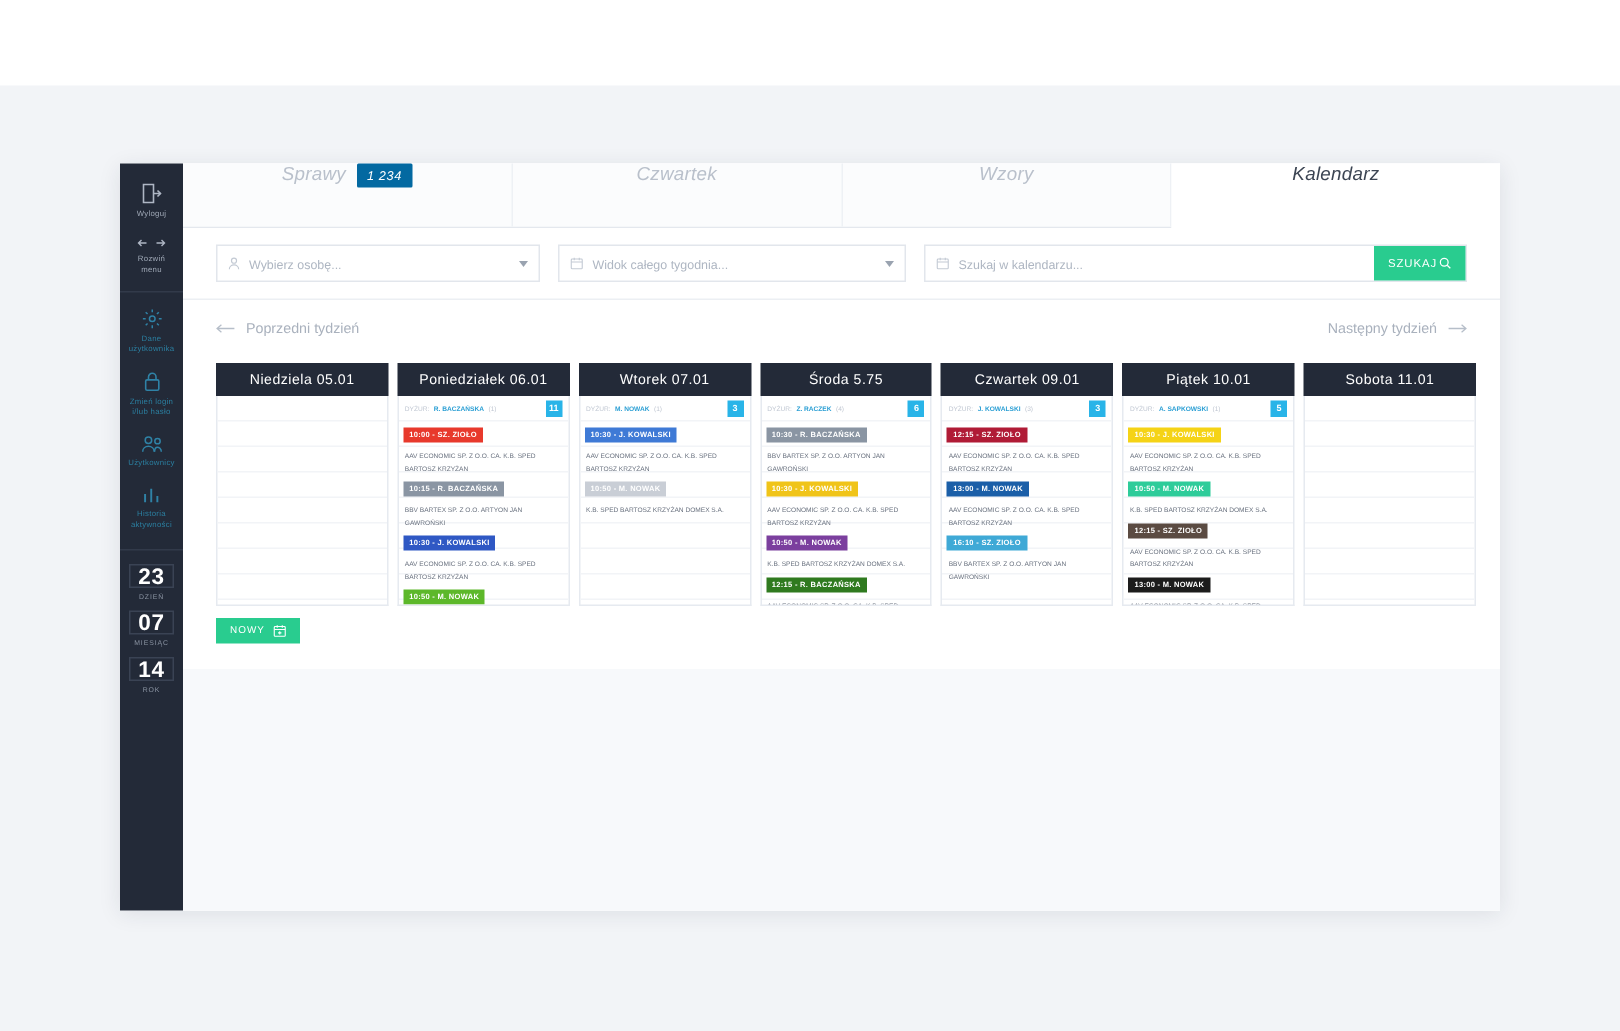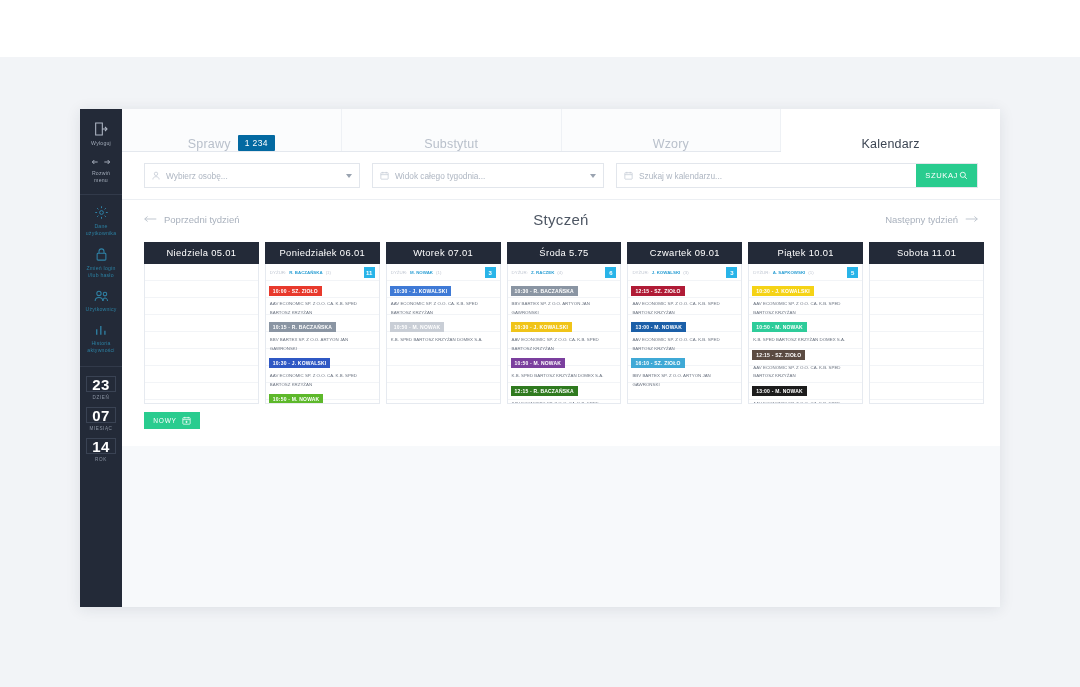--- a/index.html
+++ b/index.html
@@ -66,23 +66,23 @@
     margin: 3px 0 5px 0; text-align: center;
   }
   
   #main { flex: 1; display: flex; flex-direction: column; background:#ffffff; min-width:0; }
   
   #tabs {
     height: 43px; display: flex; align-items: stretch;
     border-bottom: 1px solid #e4e8ee; background: #fbfcfd;
   }
   .tab {
-    flex: 1; display: flex; align-items: flex-end; justify-content: center;
+    flex: 1; display: flex; align-items: flex-start; justify-content: center;
     gap: 7px; font-size: 12.5px; color: #b9c0cb; cursor: pointer;
-    background: #fbfcfd; border-right: 1px solid #eef1f5; letter-spacing:.2px;
+    background: #fbfcfd; border-right: 1px solid #eef1f5; letter-spacing:.2px;font-style:italic;
   }
   .tab.active {
     background: #ffffff; color: #3c4553; border-right: none;
     border-bottom: 1px solid #ffffff; margin-bottom: -1px;
   }
   .tab-badge {
     background: #0369a1; color: #ffffff; font-size: 8.5px;
     padding: 3px 7px; border-radius: 1px; letter-spacing: .4px;
   }
   
@@ -232,21 +232,21 @@
     </div>
 
     <div id="main">
 
       <div id="tabs">
         <div class="tab">
           <span>Sprawy</span>
           <span class="tab-badge">1 234</span>
         </div>
         <div class="tab">
-          <span>Substytut</span>
+          <span>Czwartek</span>
         </div>
         <div class="tab">
           <span>Wzory</span>
         </div>
         <div class="tab active">
           <span>Kalendarz</span>
         </div>
       </div>
 
       <div id="searchrow">
@@ -282,21 +282,20 @@
         </div>
       </div>
 
       <div id="weeknav">
         <div class="navlink">
           <svg width="13" height="8" viewBox="0 0 18 10" fill="none" stroke="#b6bec9" stroke-width="1.2">
             <path d="M17 5H1M5 1.5L1 5l4 3.5"></path>
           </svg>
           <span>Poprzedni tydzień</span>
         </div>
-        <div id="monthlabel">Styczeń</div>
         <div class="navlink" style="margin-left:auto">
           <span>Następny tydzień</span>
           <svg width="13" height="8" viewBox="0 0 18 10" fill="none" stroke="#b6bec9" stroke-width="1.2">
             <path d="M1 5h16M13 1.5L17 5l-4 3.5"></path>
           </svg>
         </div>
       </div>
 
       <div id="calendar">
           <div class="daycol">

